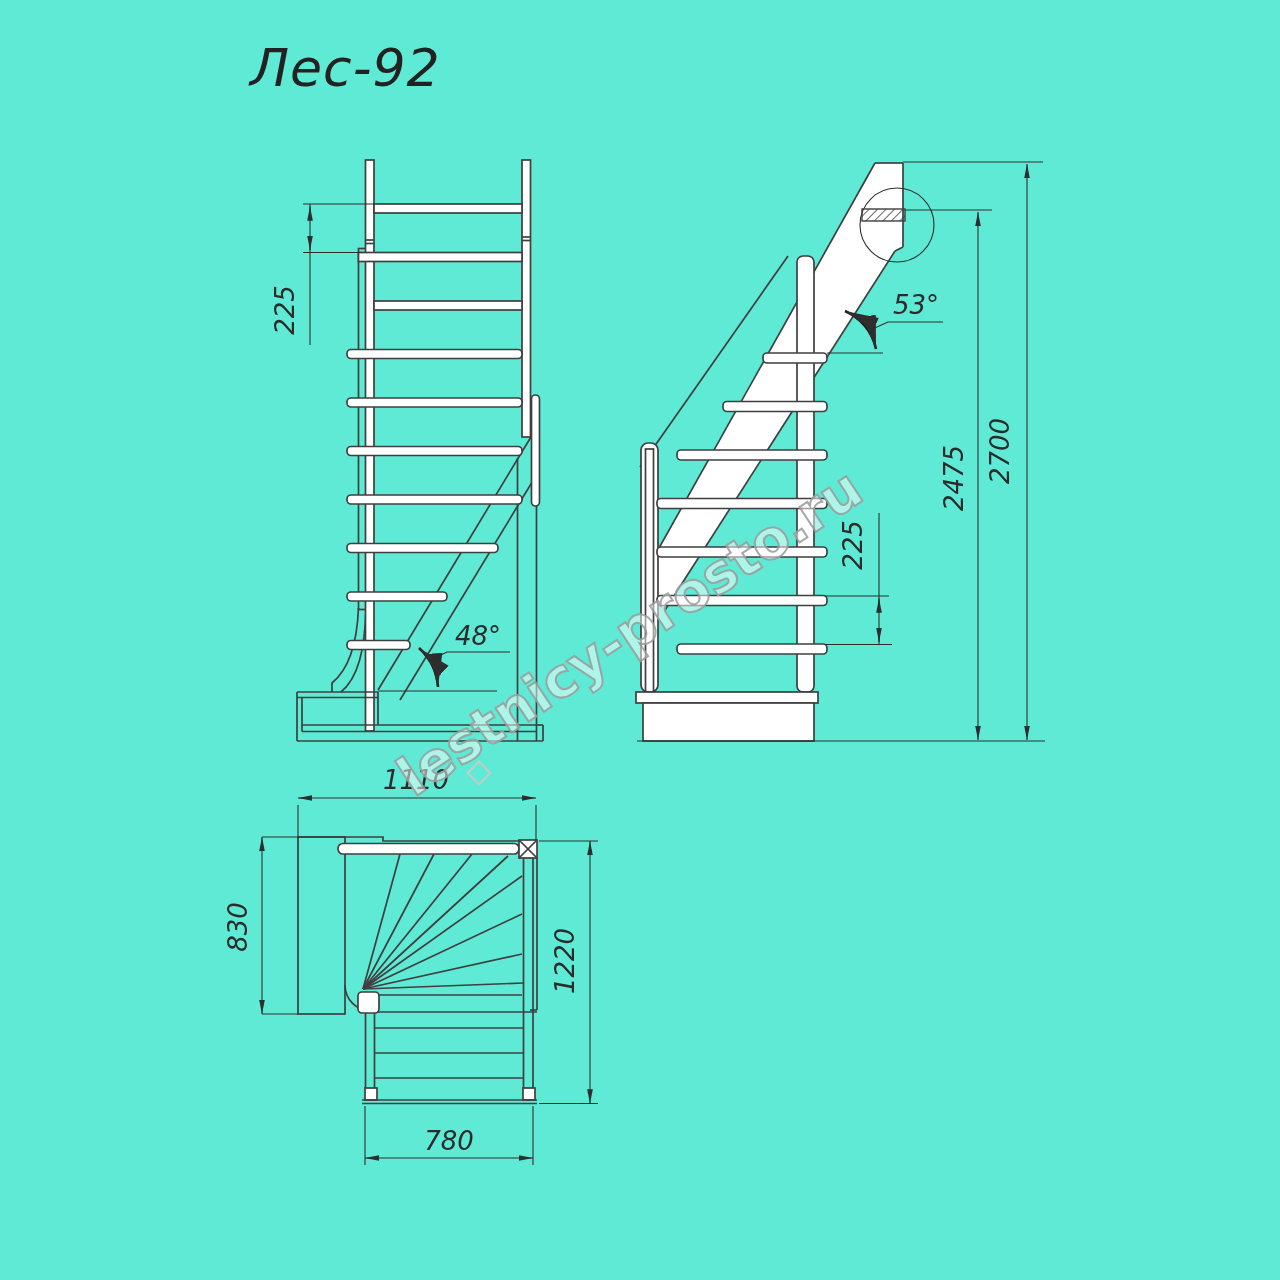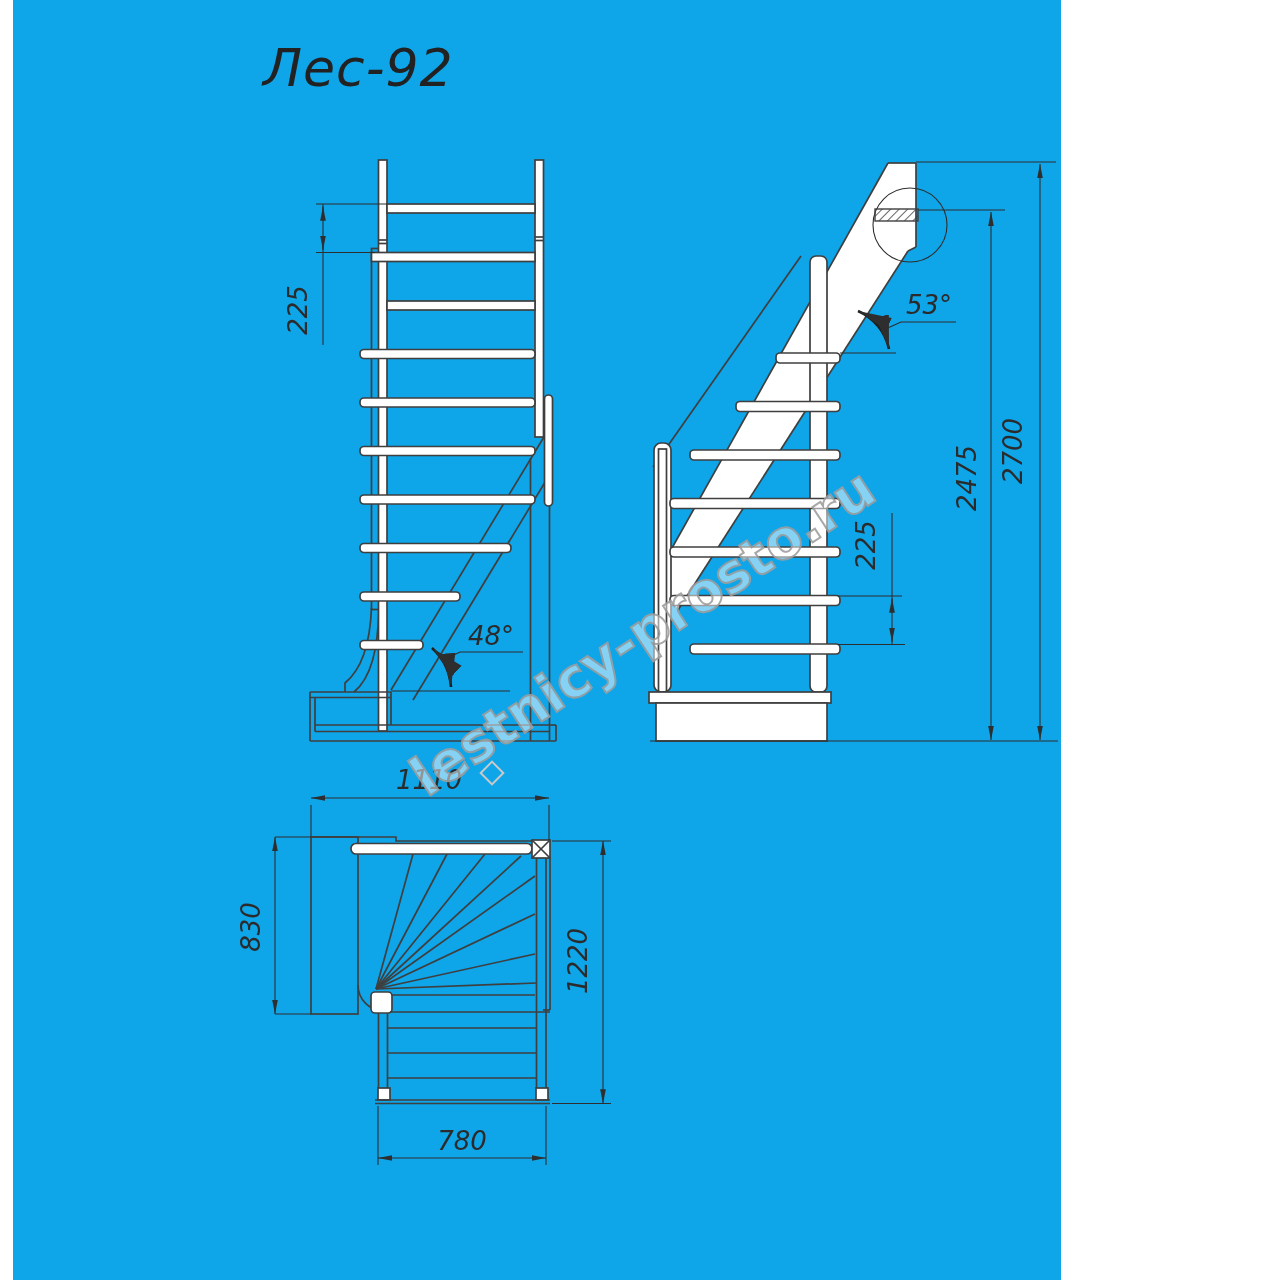--- a/index.html
+++ b/index.html
@@ -1,17 +1,17 @@
 <!DOCTYPE html>
 <html><head>
 <meta charset="utf-8">
 <style>
   html,body{margin:0;padding:0;background:#ffffff;}
-  .page{position:relative;width:1048px;height:1280px;background:#0ea5e9;overflow:hidden;
-        font-family:"DejaVu Sans",sans-serif;margin-left:13px;}
+  .page{position:relative;width:1280px;height:1280px;background:#5eead4;overflow:hidden;
+        font-family:"DejaVu Sans",sans-serif;}
   svg{display:block;}
   .ln{stroke:#3f3f3f;stroke-width:1.7;fill:none;stroke-linecap:butt;}
   .lnw{stroke:#3f3f3f;stroke-width:1.7;fill:#ffffff;}
   .thin{stroke:#2e2e2e;stroke-width:1.1;fill:none;}
   .heavy{stroke:#1d1d1d;stroke-width:2.6;fill:none;}
   .dimtxt{font-family:"DejaVu Sans",sans-serif;font-style:italic;font-size:26px;fill:#2b2b2b;}
   .titletxt{font-family:"DejaVu Sans",sans-serif;font-style:italic;font-size:52px;fill:#222;letter-spacing:1px;}
   .wm{font-family:"DejaVu Sans",sans-serif;font-weight:bold;font-size:54px;letter-spacing:0px;
       fill:rgba(255,255,255,0.55);stroke:#9f9f9f;stroke-width:2px;opacity:0.9;}
 </style>

